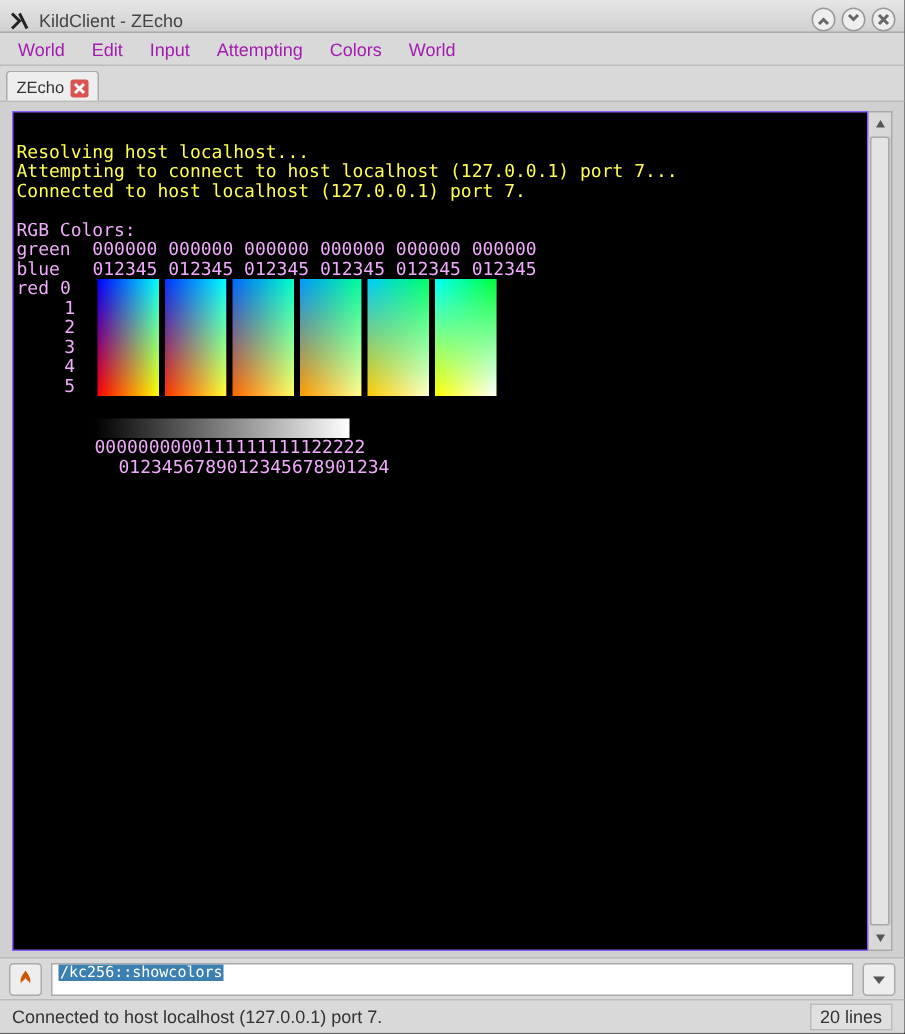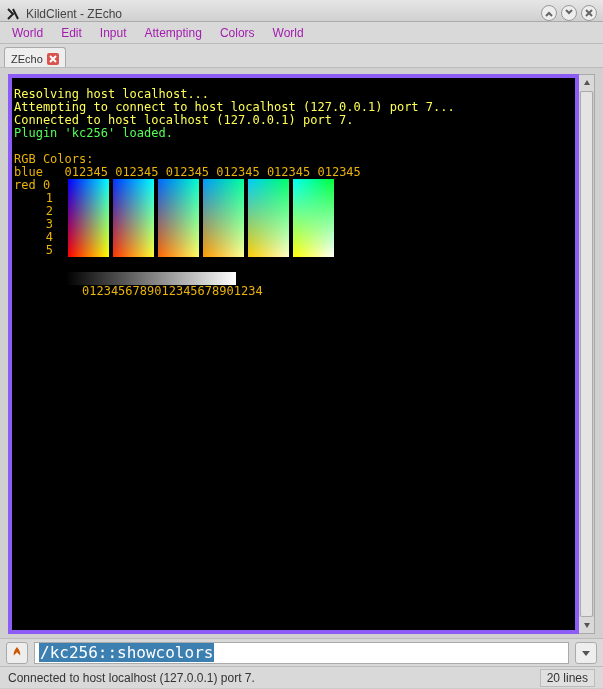--- a/index.html
+++ b/index.html
@@ -18,40 +18,40 @@
 .menubar .mi { padding:2px 8px; color:#a21caf; cursor:pointer; }
 
 
 .tabbar { height:24px; background:#d9d9d9; display:flex; align-items:flex-end; padding:0 4px; border-bottom:1px solid #bbb; }
 .tab { height:20px; background:#eee; border:1px solid #aaa; border-bottom:none; border-radius:3px 3px 0 0; padding:2px 6px; display:flex; align-items:flex-end; gap:4px; font-size:11px; color:#333; cursor:pointer; }
 .tab .close { width:12px; height:12px; background:#d9534f; border-radius:2px; display:flex; align-items:center; justify-content:center; }
 .tab .close svg { width:8px; height:8px; stroke:#fff; stroke-width:2; fill:none; }
 
 
 .termwrap { position:relative; height:570px; background:#d0d0d0; padding:6px 8px 4px 8px; display:flex; }
-.terminal { flex:1; background:#000; color:#fff; font-family:"DejaVu Sans Mono","Courier New",monospace; font-size:12px; line-height:13px; padding:10px 2px; overflow:hidden; border:4px solid #8b5cf6; }
+.terminal { flex:1; background:#000; color:#fff; font-family:"DejaVu Sans Mono","Courier New",monospace; font-size:12px; line-height:13px; padding:20px 2px; overflow:hidden; border:1px solid #8b5cf6; }
 .terminal .y { color:#ffff55; }
 .terminal .g { color:#55ff55; }
-.terminal .w { color:#eab308; }
+.terminal .w { color:#f0abfc; }
 .scrollbar { width:16px; background:#d9d9d9; border:1px solid #aaa; border-left:none; display:flex; flex-direction:column; }
 .scrollbar .arr { height:16px; display:flex; align-items:center; justify-content:center; cursor:pointer; }
 .scrollbar .arr svg { width:8px; height:8px; fill:#555; }
 .scrollbar .track { flex:1; background:#ccc; position:relative; }
 .scrollbar .thumb { position:absolute; top:0; left:1px; right:1px; height:100%; background:#e4e4e4; border:1px solid #aaa; border-radius:2px; }
 
 
 .rgbblocks { display:flex; gap:4px; margin-left:54px; margin-top:0px; }
 .block { width:41px; height:78px; }
 .greyscale { margin-left:52px; margin-top:2px; width:170px; height:13px; background:linear-gradient(90deg,#000,#fff); }
 
 
 .inputrow { height:28px; background:#d9d9d9; display:flex; align-items:center; padding:0 6px; gap:6px; border-top:1px solid #bbb; }
 .firebtn { width:22px; height:22px; border:1px solid #aaa; border-radius:3px; background:#eee; display:flex; align-items:center; justify-content:center; cursor:pointer; }
 .firebtn svg { width:14px; height:14px; fill:#cc5500; }
-.cmdinput { flex:1; height:22px; border:1px solid #aaa; background:#fff; padding:0 4px; font-family:"DejaVu Sans Mono",monospace; font-size:16px; }
+.cmdinput { flex:1; height:22px; border:1px solid #aaa; background:#fff; padding:0 4px; font-family:"DejaVu Sans Mono",monospace; font-size:10px; }
 .cmdinput .sel { background:#3c7fb1; color:#fff; padding:0 1px; }
 .dropbtn { width:22px; height:22px; border:1px solid #aaa; border-radius:3px; background:#eee; display:flex; align-items:center; justify-content:center; cursor:pointer; }
 .dropbtn svg { width:10px; height:10px; fill:#555; }
 
 
 .statusbar { height:22px; background:#d9d9d9; display:flex; align-items:center; padding:0 8px; color:#333; border-top:1px solid #bbb; font-size:12px; }
 .statusbar .spacer { flex:1; }
 .statusbar .cell { border:1px solid #bbb; padding:1px 6px; background:#e0e0e0; }
 </style>
 </head>
@@ -100,23 +100,25 @@
         </svg>
       </span>
   </div>
 </div>
 
 <div class="termwrap">
   <div class="terminal">
     <div class="y">Resolving host localhost...</div>
     <div class="y">Attempting to connect to host localhost (127.0.0.1) port 7...</div>
     <div class="y">Connected to host localhost (127.0.0.1) port 7.</div>
-    <div class="g">Plugin 'kc256' loaded.</div>
     <div style="height:13px"></div>
     <div class="w">RGB Colors:</div>
+    <div class="w">
+      <span>green</span>&nbsp;&nbsp;<span>000000 000000 000000 000000 000000 000000</span>
+    </div>
     <div class="w">
       <span>blue</span>&nbsp;&nbsp;&nbsp;<span>012345 012345 012345 012345 012345 012345</span>
     </div>
     <div style="display:flex">
       <div class="w" style="width:54px">
         <div><span>red</span> <span>0</span></div>
         <div style="text-align:right;padding-right:15px">1</div>
         <div style="text-align:right;padding-right:15px">2</div>
         <div style="text-align:right;padding-right:15px">3</div>
         <div style="text-align:right;padding-right:15px">4</div>
@@ -138,20 +140,21 @@
           <div class="block" style="background: linear-gradient(rgb(0, 204, 255), rgb(255, 204, 0));">
             <div style="width: 100%; height: 100%; background: linear-gradient(rgb(0, 255, 102), rgb(255, 255, 204)); mask: linear-gradient(to right, transparent, black);"></div>
           </div>
           <div class="block" style="background: linear-gradient(rgb(0, 255, 255), rgb(255, 255, 0));">
             <div style="width: 100%; height: 100%; background: linear-gradient(rgb(0, 255, 51), rgb(255, 255, 255)); mask: linear-gradient(to right, transparent, black);"></div>
           </div>
         </div>
     </div>
     <div style="height:13px"></div>
     <div class="greyscale"></div>
+    <div class="w" style="margin-left:52px">0000000000111111111122222</div>
     <div class="w" style="margin-left:68px">0123456789012345678901234</div>
   </div>
   <div class="scrollbar">
     <div class="arr">
         <svg viewBox="0 0 8 8">
           <path d="M4 1 L7 6 L1 6 Z"></path>
         </svg>
       </div>
     <div class="track">
         <div class="thumb"></div>

